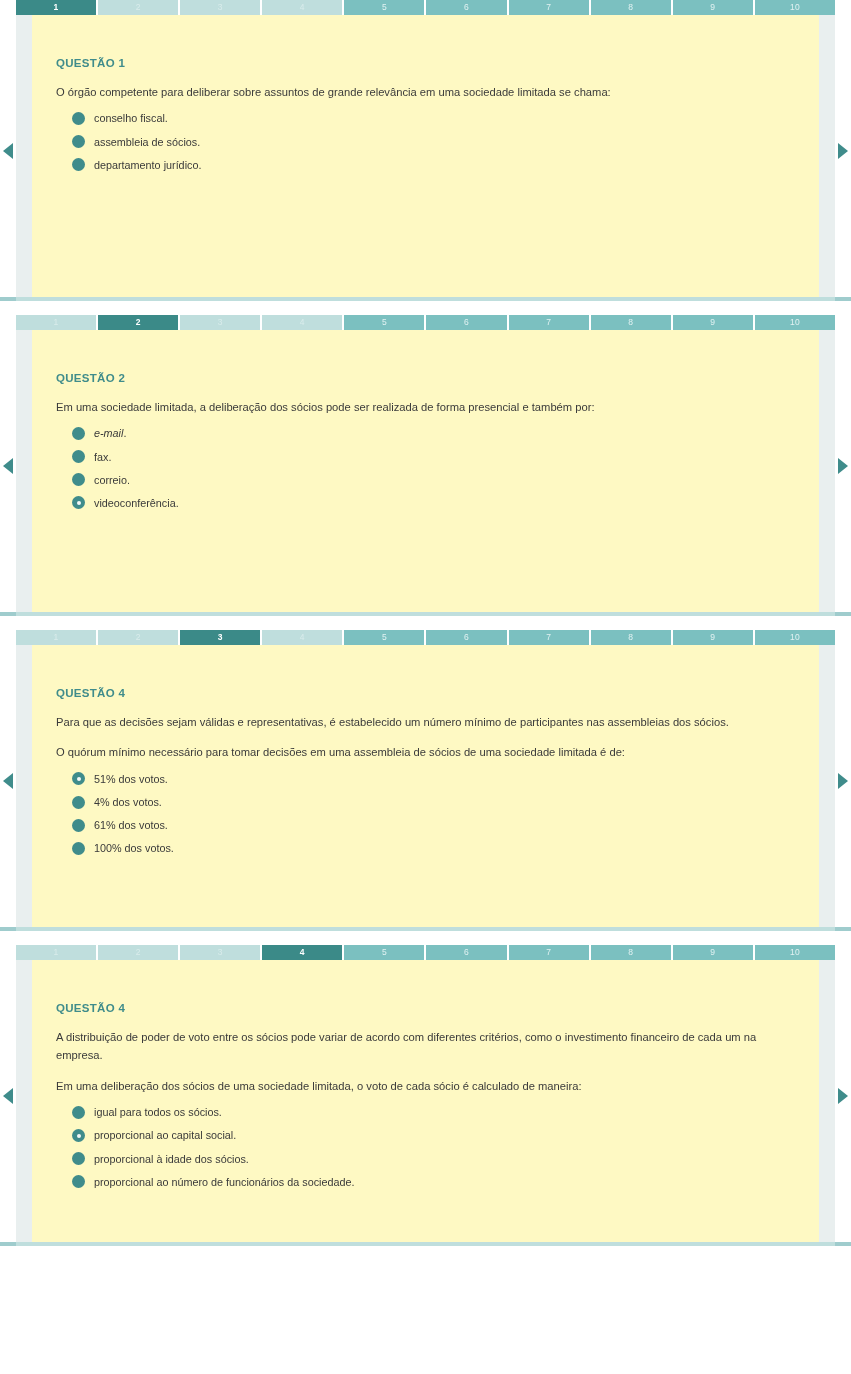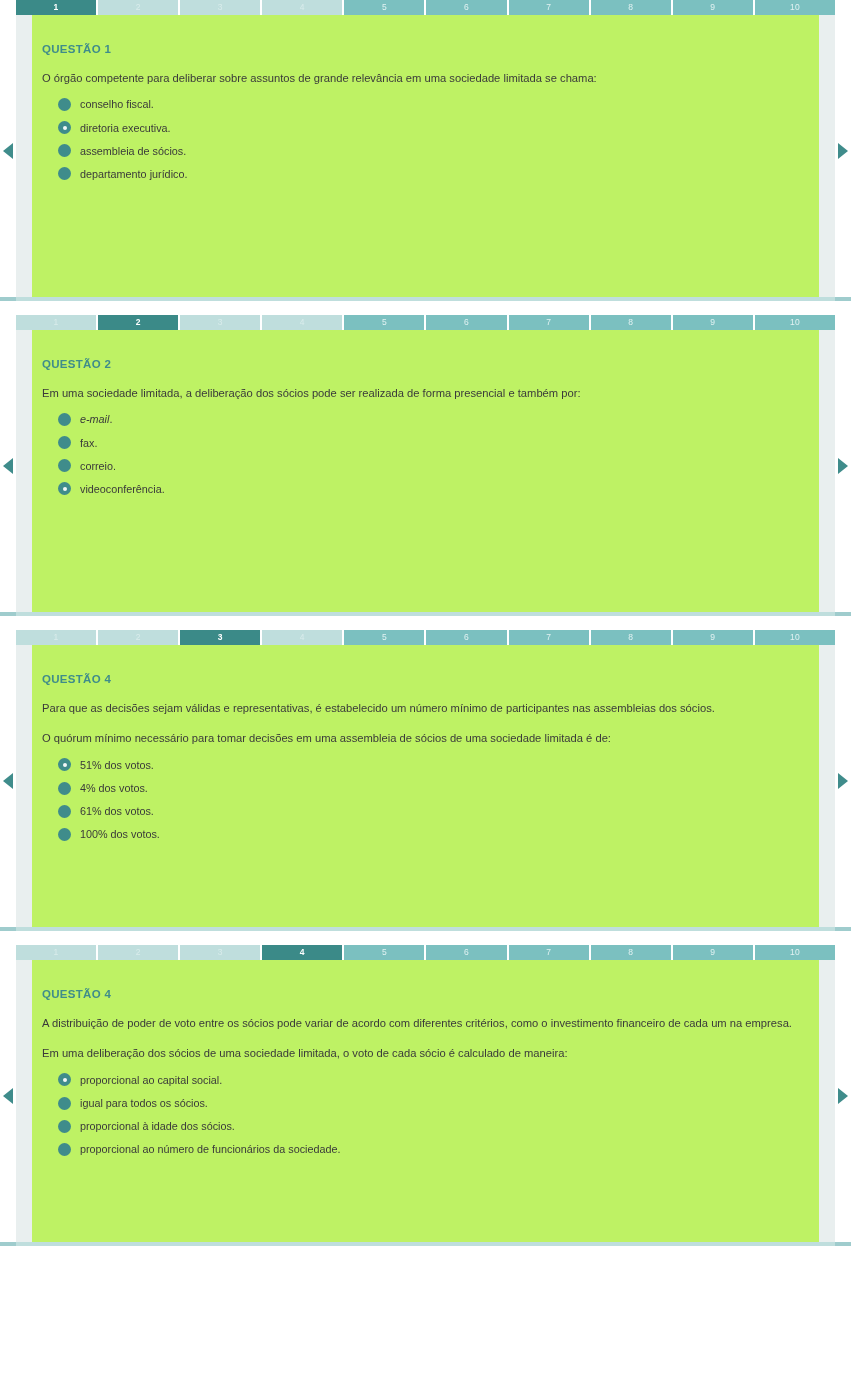--- a/index.html
+++ b/index.html
@@ -23,23 +23,23 @@
   .panel {
     position: relative;
     width: 851px;
     background: #ffffff;
     box-sizing: border-box;
   }
   .panel + .panel { margin-top: 14px; }
 
   .panel-body {
     position: relative;
-    background: #bef264;
+    background: #fef9c3;
     margin: 0 16px;
-    padding: 0;
+    padding: 14px;
     min-height: 282px;
     box-sizing: border-box;
   }
 
   
   .rail {
     position: absolute;
     top: 0;
     bottom: 0;
     width: 16px;
@@ -182,26 +182,20 @@
       <div class="panel-body">
         <div class="rail rail-left"></div>
         <div class="rail rail-right"></div>
         <div class="q-inner">
           <div class="q-title">QUESTÃO 1</div>
           <p class="q-prompt">O órgão competente para deliberar sobre assuntos de grande relevância em uma sociedade limitada se chama:</p>
           <ul class="options">
             <li class="option">
               <span class="radio"></span>
               <span class="opt-label">conselho fiscal.</span>
-            </li>
-            <li class="option selected">
-              <span class="radio">
-                <span class="dot"></span>
-              </span>
-              <span class="opt-label">diretoria executiva.</span>
             </li>
             <li class="option">
               <span class="radio"></span>
               <span class="opt-label">assembleia de sócios.</span>
             </li>
             <li class="option">
               <span class="radio"></span>
               <span class="opt-label">departamento jurídico.</span>
             </li>
           </ul>
@@ -328,32 +322,32 @@
         <div class="seg todo">10</div>
       </div>
       <div class="panel-body">
         <div class="rail rail-left"></div>
         <div class="rail rail-right"></div>
         <div class="q-inner">
           <div class="q-title">QUESTÃO 4</div>
           <p class="q-para">A distribuição de poder de voto entre os sócios pode variar de acordo com diferentes critérios, como o investimento financeiro de cada um na empresa.</p>
           <p class="q-prompt">Em uma deliberação dos sócios de uma sociedade limitada, o voto de cada sócio é calculado de maneira:</p>
           <ul class="options">
+            <li class="option">
+              <span class="radio"></span>
+              <span class="opt-label">igual para todos os sócios.</span>
+            </li>
             <li class="option selected">
               <span class="radio">
                 <span class="dot"></span>
               </span>
               <span class="opt-label">proporcional ao capital social.</span>
             </li>
             <li class="option">
               <span class="radio"></span>
-              <span class="opt-label">igual para todos os sócios.</span>
-            </li>
-            <li class="option">
-              <span class="radio"></span>
               <span class="opt-label">proporcional à idade dos sócios.</span>
             </li>
             <li class="option">
               <span class="radio"></span>
               <span class="opt-label">proporcional ao número de funcionários da sociedade.</span>
             </li>
           </ul>
         </div>
       </div>
       <div class="panel-footline-rails">

